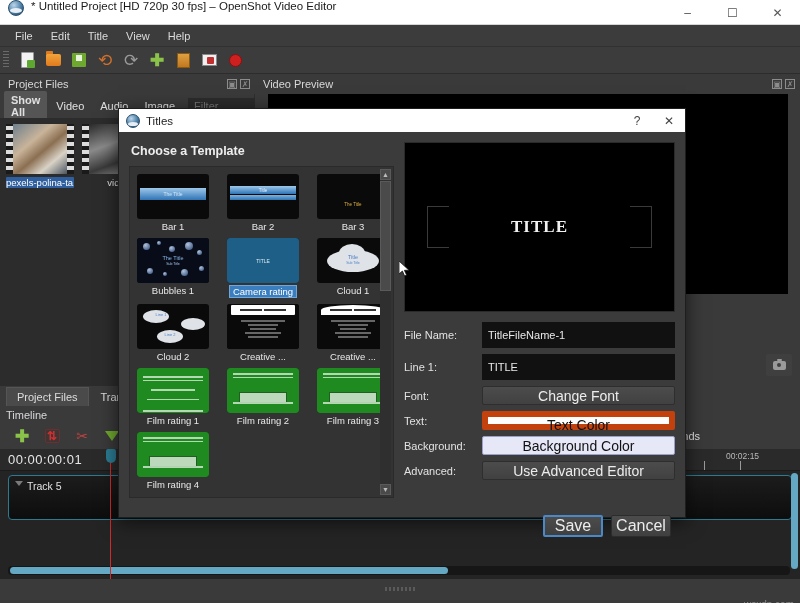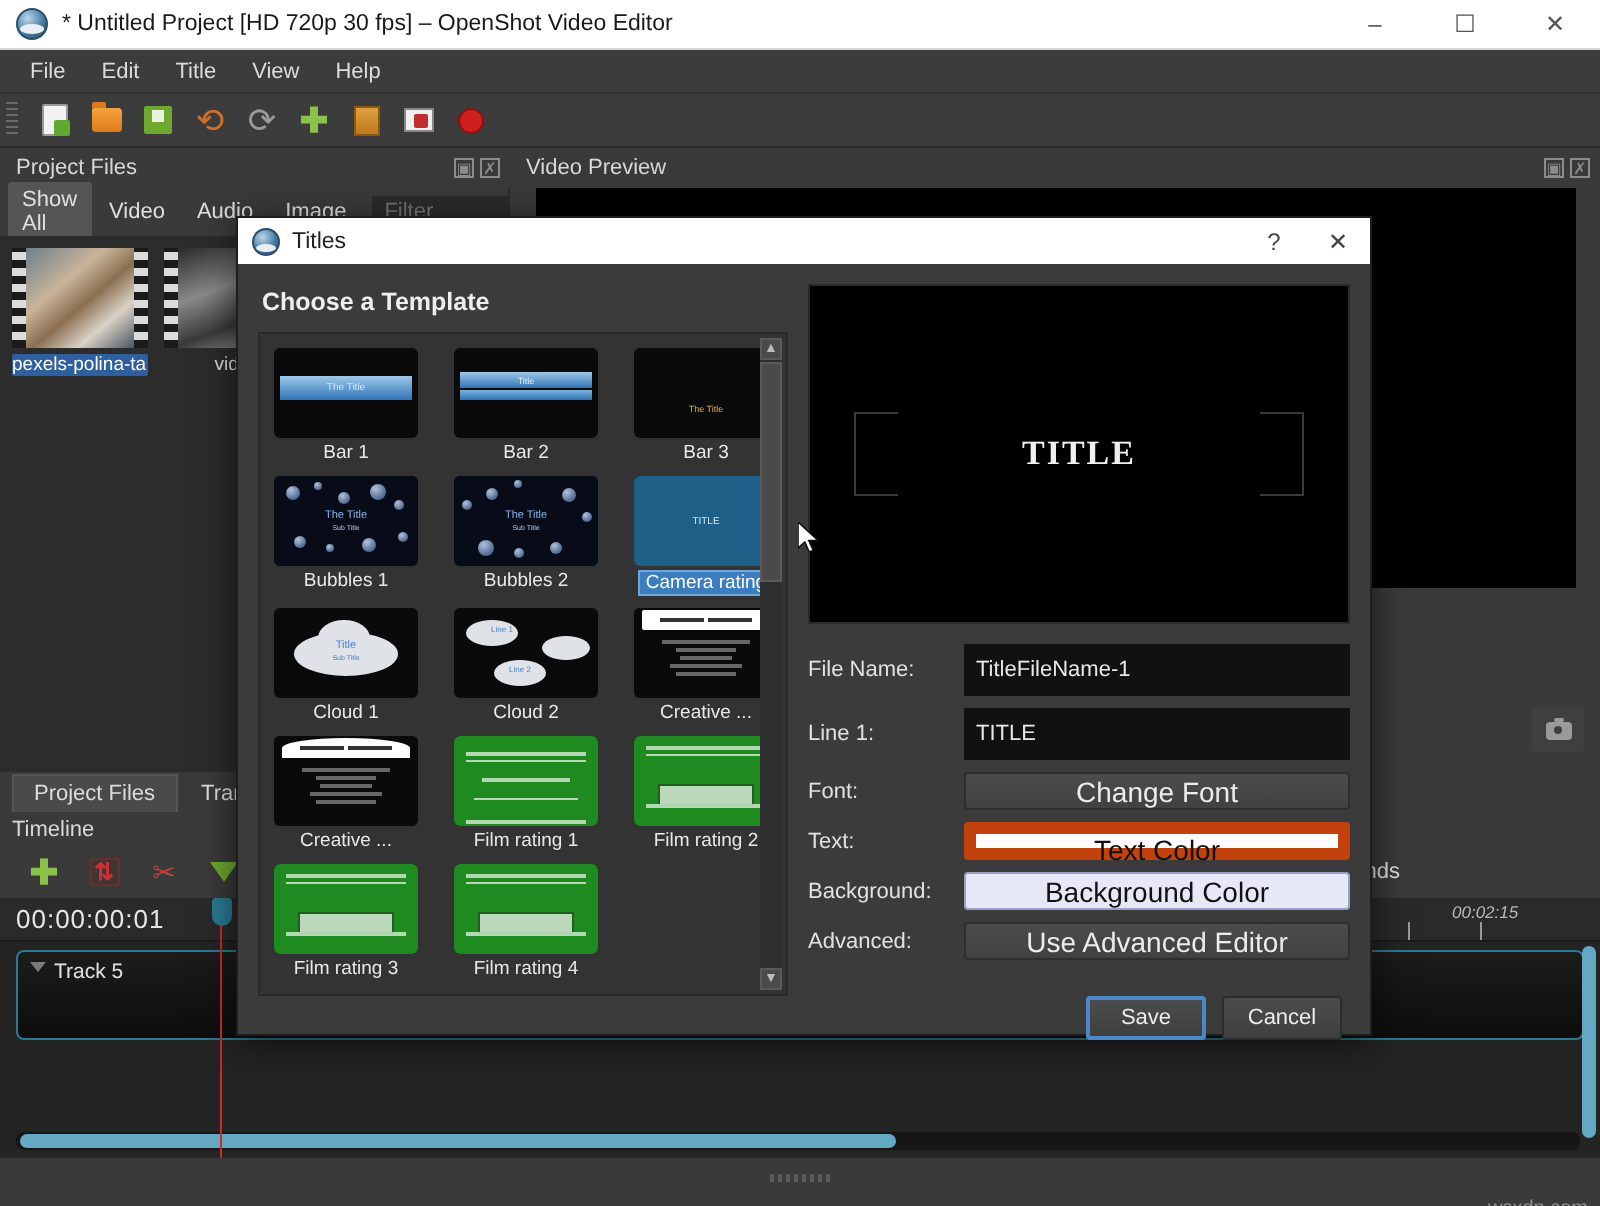--- a/index.html
+++ b/index.html
@@ -5,21 +5,21 @@
   * { box-sizing: border-box; margin: 0; padding: 0; }
   body {
     width: 800px; height: 603px;
     font-family: "Liberation Sans", sans-serif;
     background: #3a3a3a; color: #d8d8d8;
     font-size: 11px; overflow: hidden; position: relative;
   }
   
   #titlebar {
     height: 25px; background: #ffffff; color: #222;
-    display: flex; align-items: center; border-bottom: 1px solid #d6d6d6;
+    display: flex; border-bottom: 1px solid #d6d6d6;
   }
   #app-logo {
     width: 16px; height: 16px; margin: 0 7px 0 8px; border-radius: 50%;
     background: radial-gradient(circle at 35% 30%, #bcd6ea 0%, #4a7fa8 55%, #1d3d58 100%);
     border: 1px solid #2c4f6b; position: relative; flex: none;
   }
   #app-logo:after{
     content:""; position:absolute; left:1px; right:1px; bottom:2px; height:5px;
     background:#e8eef3; border-radius:50%;
   }
@@ -65,21 +65,21 @@
   .panel-hdr .ptitle { padding-left:8px; color:#d8d8d8;}
   .dockbtns { display:flex; gap:3px; margin-left:auto; padding-right:5px;}
   .dockbtn { width:10px;height:10px;border:1px solid #8c8c8c; position:relative; color:#8c8c8c; font-size:8px;
     display:flex;align-items:center;justify-content:center;}
 
   
   #workspace { display:flex; height: 292px; }
   #left-panel { width: 255px; background:#3a3a3a; display:flex; flex-direction:column; border-right:1px solid #2e2e2e;}
   #filterbar { height:24px; display:flex; align-items:center; gap:2px; padding:0 4px;}
   .fbtn { padding:3px 7px; font-size:11px; color:#e0e0e0; border-radius:2px;}
-  .fbtn.active { background:#555; }
+  .fbtn.active { background:#555;font-weight:bold; }
   #filter-input {
     flex:1; height:17px; background:#2b2b2b; border:1px solid #2b2b2b; color:#8d8d8d;
     font-size:11px; padding:0 5px; margin-left:4px; font-family:"Liberation Sans",sans-serif;
   }
   #files-area { flex:1; background:#2c2c2c; padding:6px; display:flex; gap:8px; align-items:flex-start;}
   .file-card { width:68px; }
   .film-thumb { width:68px;height:50px; background:#111; border-radius:1px; display:flex; align-items:stretch; overflow:hidden;}
   .sprock { width:7px; background:
      repeating-linear-gradient(to bottom, transparent 0 2px, #dcdcdc 2px 6px, transparent 6px 8px);
      background-color:#1a1a1a; }
@@ -111,21 +111,21 @@
   .scissors { color:#c04040; font-size:14px; }
   .tri-down { width:0;height:0;border-left:7px solid transparent;border-right:7px solid transparent;border-top:10px solid #6fa82e;}
   #sec-slider { position:absolute; right:100px; display:flex; align-items:center; gap:6px;}
   .slider-track { width:62px; height:2px; background:#6d6d6d; position:relative;}
   .slider-handle { width:10px;height:10px;background:#d8d8d8;border-radius:1px; position:absolute; right:0; top:-4px;}
   #sec-label { font-size:11px; color:#e0e0e0;}
 
   #timeline { height:130px; background:#242424; position:relative; overflow:hidden;}
   #ruler { height:22px; background:#2a2a2a; position:relative; border-bottom:1px solid #1b1b1b;}
   #timecode { position:absolute; left:8px; top:3px; font-size:13px; color:#e6e6e6; letter-spacing:0.5px;}
-  .tick-label { position:absolute; top:2px; font-size:8.5px; color:#b9b9b9;font-style:italic;}
+  .tick-label { position:absolute; top:2px; font-size:8.5px; color:#b9b9b9;}
   .tick { position:absolute; top:12px; width:1px; height:9px; background:#9a9a9a;}
   .track { position:absolute; left:8px; right:8px; height:45px;
     background:linear-gradient(#1c1c1c,#0d0d0d); border:1px solid #2b7b93; border-radius:4px;}
   .track-hdr { font-size:10.5px; color:#e2e2e2; padding:4px 0 0 18px; }
   .track-arrow { position:absolute; left:6px; top:5px; width:0;height:0;
      border-left:4px solid transparent;border-right:4px solid transparent;border-top:5px solid #7a7a7a;}
   #playhead { position:absolute; left:110px; top:0; width:1px; height:130px; background:#d02a2a; z-index:5;}
   #playhead-head { position:absolute; left:106px; top:0px; width:10px; height:14px;
      background:#2b7b93; border-radius:2px 2px 5px 5px; z-index:6;}
   #hscroll-outer { position:absolute; left:8px; right:10px; bottom:4px; height:9px; background:#161616; border-radius:4px;}
@@ -205,23 +205,23 @@
   #c-right { right:22px; top:50%; transform:translateY(-50%); border-left:none;}
   #form { margin-top:10px; display:grid; grid-template-columns:70px 1fr; gap:6px 8px; align-items:center;}
   .flabel { font-size:11px; color:#e2e2e2; }
   .finput { height:19px; background:#111; border:1px solid #111; color:#e8e8e8;
      font-size:11px; padding:12px 5px; font-family:"Liberation Sans",sans-serif;}
   .fbtn2 { height:19px; background:linear-gradient(#4c4c4c,#414141); border:1px solid #2e2e2e; color:#ececec;
      font-size:14px; font-family:"Liberation Sans",sans-serif; border-radius:2px;}
   .fbtn2.white { background:#fdfdfd; color:#111; border:6px solid #c2410c;}
   .fbtn2.lav { background:#e6e8f8; color:#111; border:1px solid #9aa0c8;}
   #dlg-footer { height:42px; display:flex; align-items:center; justify-content:flex-end; gap:8px; padding:0 14px;}
-  .dbtn { width:60px; height:22px; font-size:11px; border-radius:2px;
+  .dbtn { width:60px; height:22px; font-size:16px; border-radius:2px;
      background:linear-gradient(#4c4c4c,#3f3f3f); border:1px solid #2c2c2c; color:#ececec;
-     font-family:"Liberation Sans",sans-serif;}
+     font-family:"Liberation Sans",sans-serif;margin-top:17px;}
   .dbtn.primary { border:2px solid #4a88c7; }
   #cursor { position:absolute; left:399px; top:261px; z-index:80; pointer-events:none;}
 </style>
 </head>
 <body>
 
 <div id="titlebar">
   <div id="app-logo"></div>
   <div id="win-title">* Untitled Project [HD 720p 30 fps] – OpenShot Video Editor</div>
   <div class="wbtn">–</div>
@@ -416,37 +416,20 @@
                 <div class="bub" style="left:26px;top:34px;width:4px;height:4px"></div>
                 <div class="bub" style="left:44px;top:31px;width:7px;height:7px"></div>
                 <div class="bub" style="left:62px;top:28px;width:5px;height:5px"></div>
               </div>
               <div class="art-txt">The Title</div>
               <div class="art-sub">Sub Title</div>
             </div>
             <div class="tpl-label">Bubbles 1</div>
           </div>
 
-          <div class="tpl">
-            <div class="tpl-thumb">
-              <div class="art-bub">
-                <div class="bub" style="left:4px;top:12px;width:5px;height:5px"></div>
-                <div class="bub" style="left:16px;top:6px;width:6px;height:6px"></div>
-                <div class="bub" style="left:30px;top:2px;width:4px;height:4px"></div>
-                <div class="bub" style="left:54px;top:6px;width:7px;height:7px"></div>
-                <div class="bub" style="left:64px;top:18px;width:5px;height:5px"></div>
-                <div class="bub" style="left:12px;top:32px;width:8px;height:8px"></div>
-                <div class="bub" style="left:30px;top:36px;width:5px;height:5px"></div>
-                <div class="bub" style="left:48px;top:33px;width:6px;height:6px"></div>
-              </div>
-              <div class="art-txt">The Title</div>
-              <div class="art-sub">Sub Title</div>
-            </div>
-            <div class="tpl-label">Bubbles 2</div>
-          </div>
 
           <div class="tpl">
             <div class="tpl-thumb">
               <div class="art-camera">TITLE</div>
             </div>
             <div class="tpl-label sel">Camera rating</div>
           </div>
 
           <div class="tpl">
             <div class="tpl-thumb">

